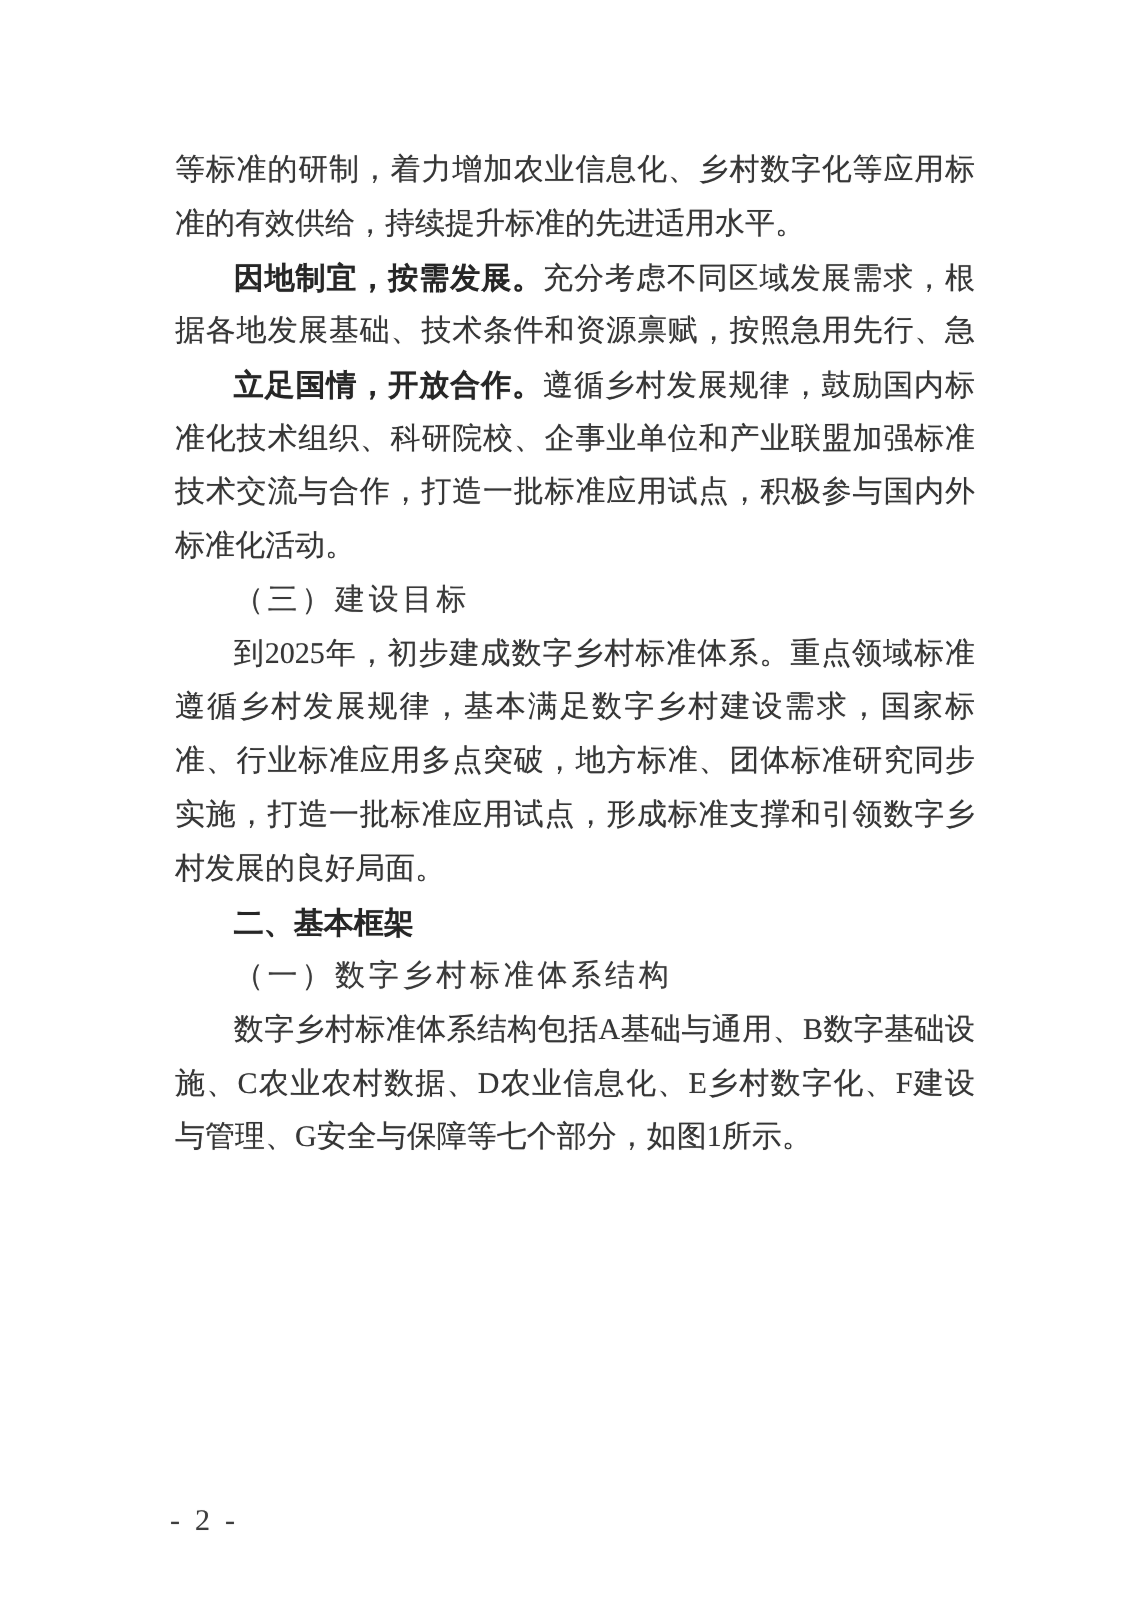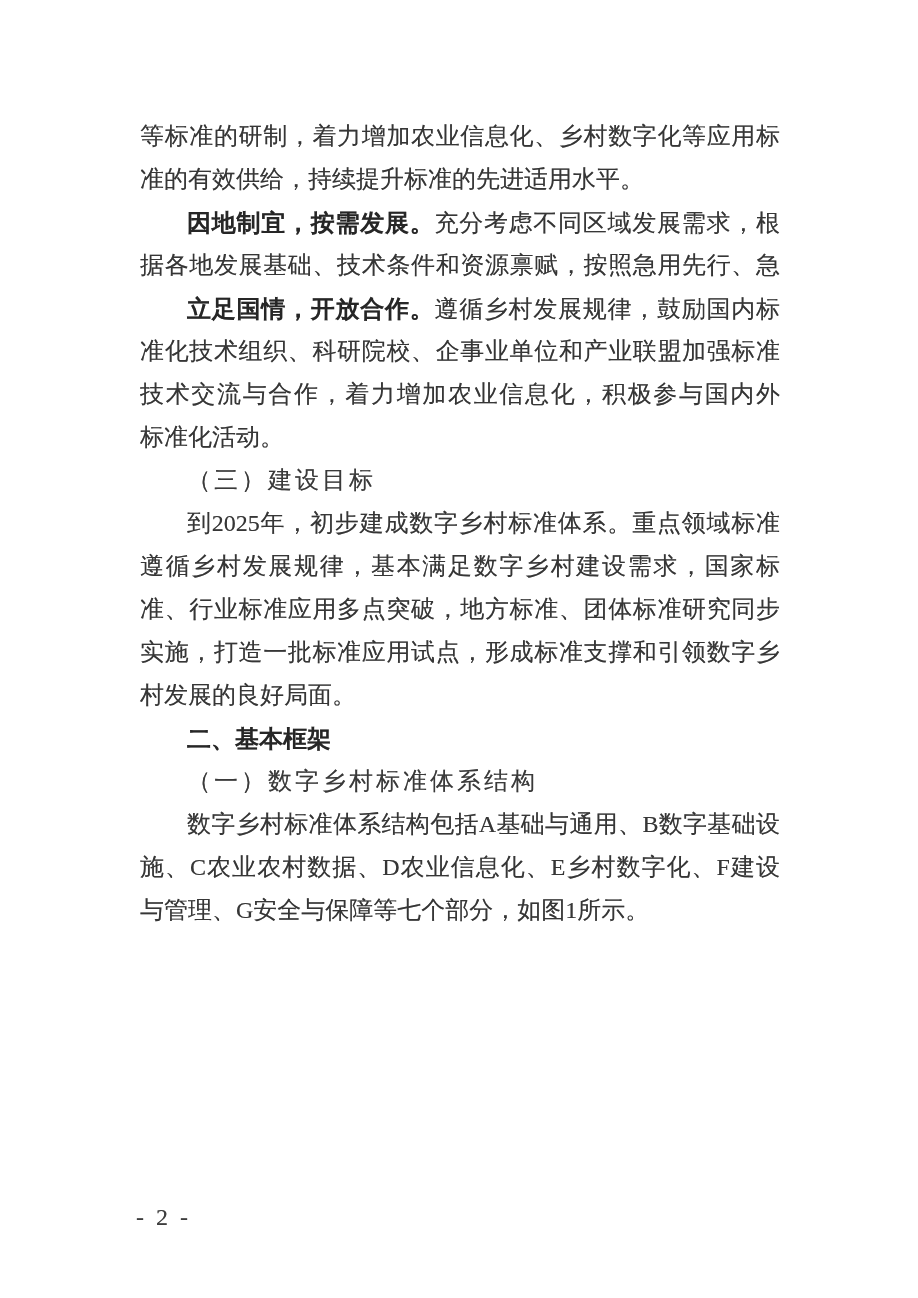--- a/index.html
+++ b/index.html
@@ -68,21 +68,21 @@
 
 <div class="page">
 
   <div class="text-block" id="text-block">
       <div class="line justify"><span class="seg-body">等标准的研制，着力增加农业信息化、乡村数字化等应用标</span></div>
       <div class="line"><span class="seg-body">准的有效供给，持续提升标准的先进适用水平。</span></div>
       <div class="line indent justify"><span class="seg-bold">因地制宜，按需发展。</span><span class="seg-body">充分考虑不同区域发展需求，根</span></div>
       <div class="line justify"><span class="seg-body">据各地发展基础、技术条件和资源禀赋，按照急用先行、急</span></div>
       <div class="line indent justify"><span class="seg-bold">立足国情，开放合作。</span><span class="seg-body">遵循乡村发展规律，鼓励国内标</span></div>
       <div class="line justify"><span class="seg-body">准化技术组织、科研院校、企事业单位和产业联盟加强标准</span></div>
-      <div class="line justify"><span class="seg-body">技术交流与合作，着力增加农业信息化，积极参与国内外</span></div>
+      <div class="line justify"><span class="seg-body">技术交流与合作，打造一批标准应用试点，积极参与国内外</span></div>
       <div class="line"><span class="seg-body">标准化活动。</span></div>
       <div class="line indent"><span class="seg-kaiti">（三）建设目标</span></div>
       <div class="line indent justify"><span class="seg-body">到2025年，初步建成数字乡村标准体系。重点领域标准</span></div>
       <div class="line justify"><span class="seg-body">遵循乡村发展规律，基本满足数字乡村建设需求，国家标</span></div>
       <div class="line justify"><span class="seg-body">准、行业标准应用多点突破，地方标准、团体标准研究同步</span></div>
       <div class="line justify"><span class="seg-body">实施，打造一批标准应用试点，形成标准支撑和引领数字乡</span></div>
       <div class="line"><span class="seg-body">村发展的良好局面。</span></div>
       <div class="line indent"><span class="seg-bold">二、基本框架</span></div>
       <div class="line indent"><span class="seg-kaiti">（一）数字乡村标准体系结构</span></div>
       <div class="line indent justify"><span class="seg-body">数字乡村标准体系结构包括A基础与通用、B数字基础设</span></div>

